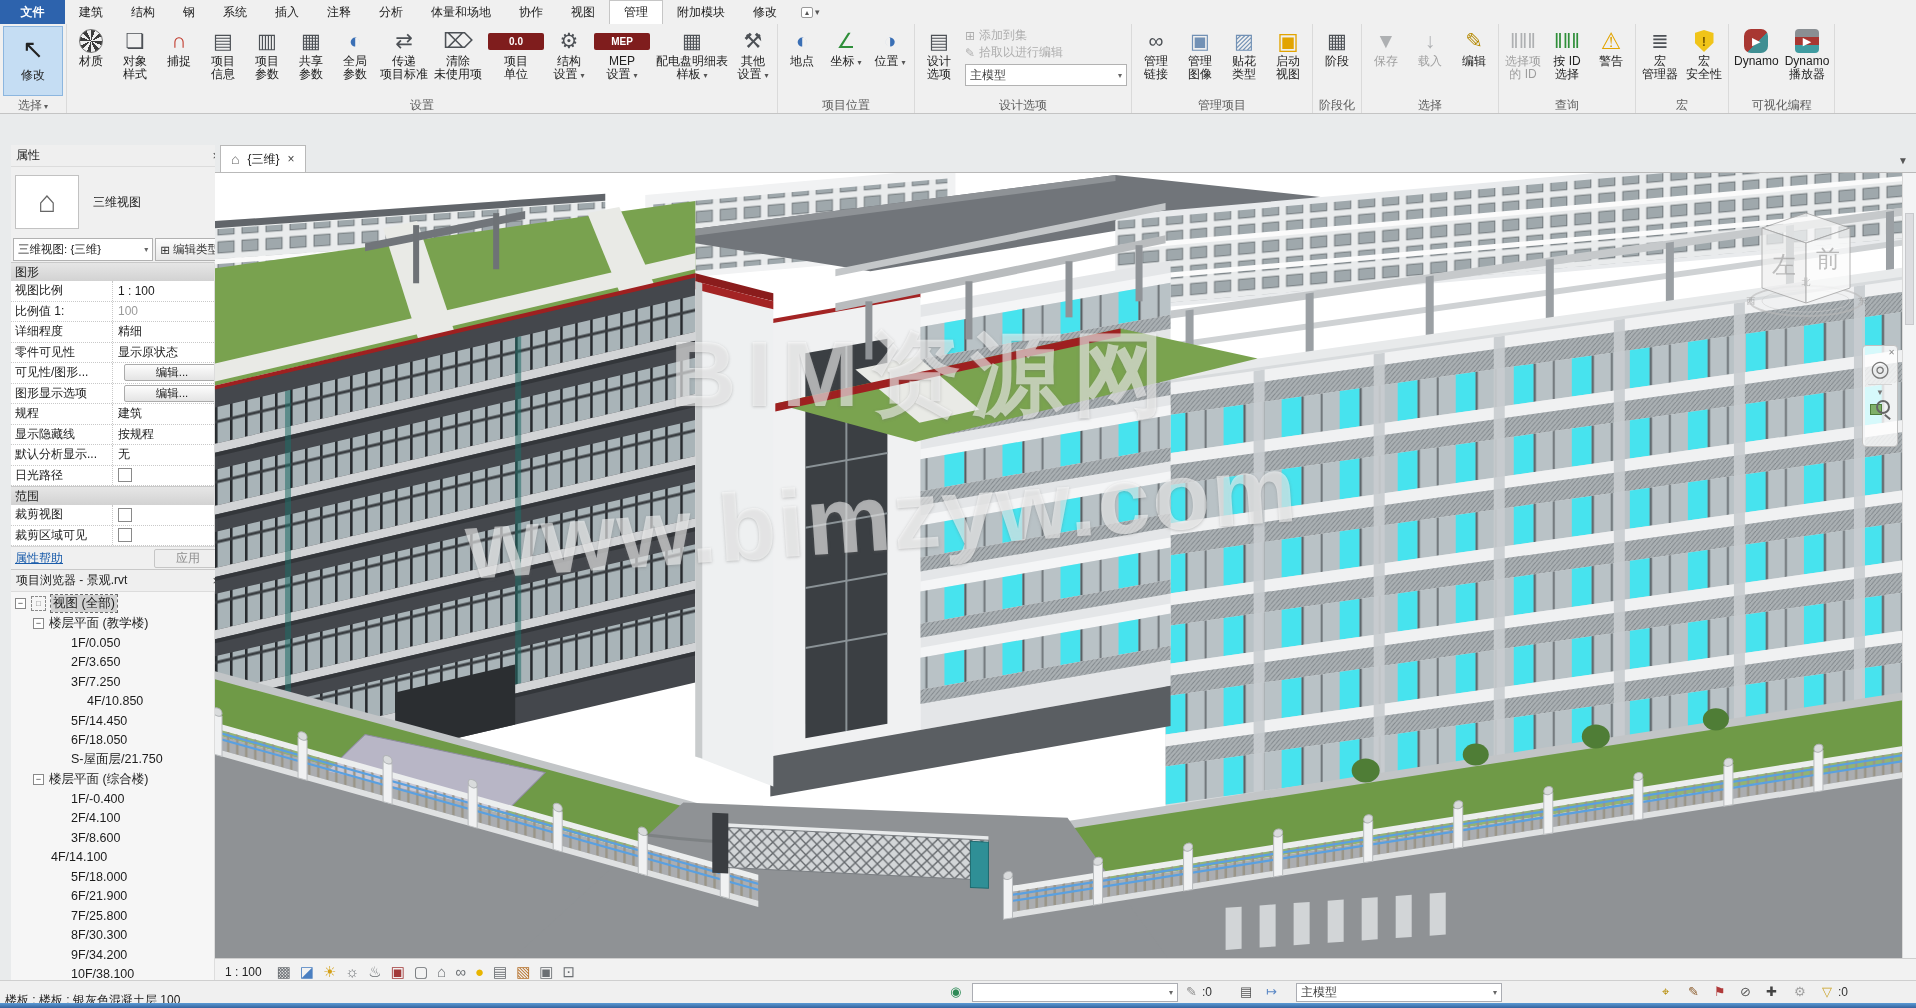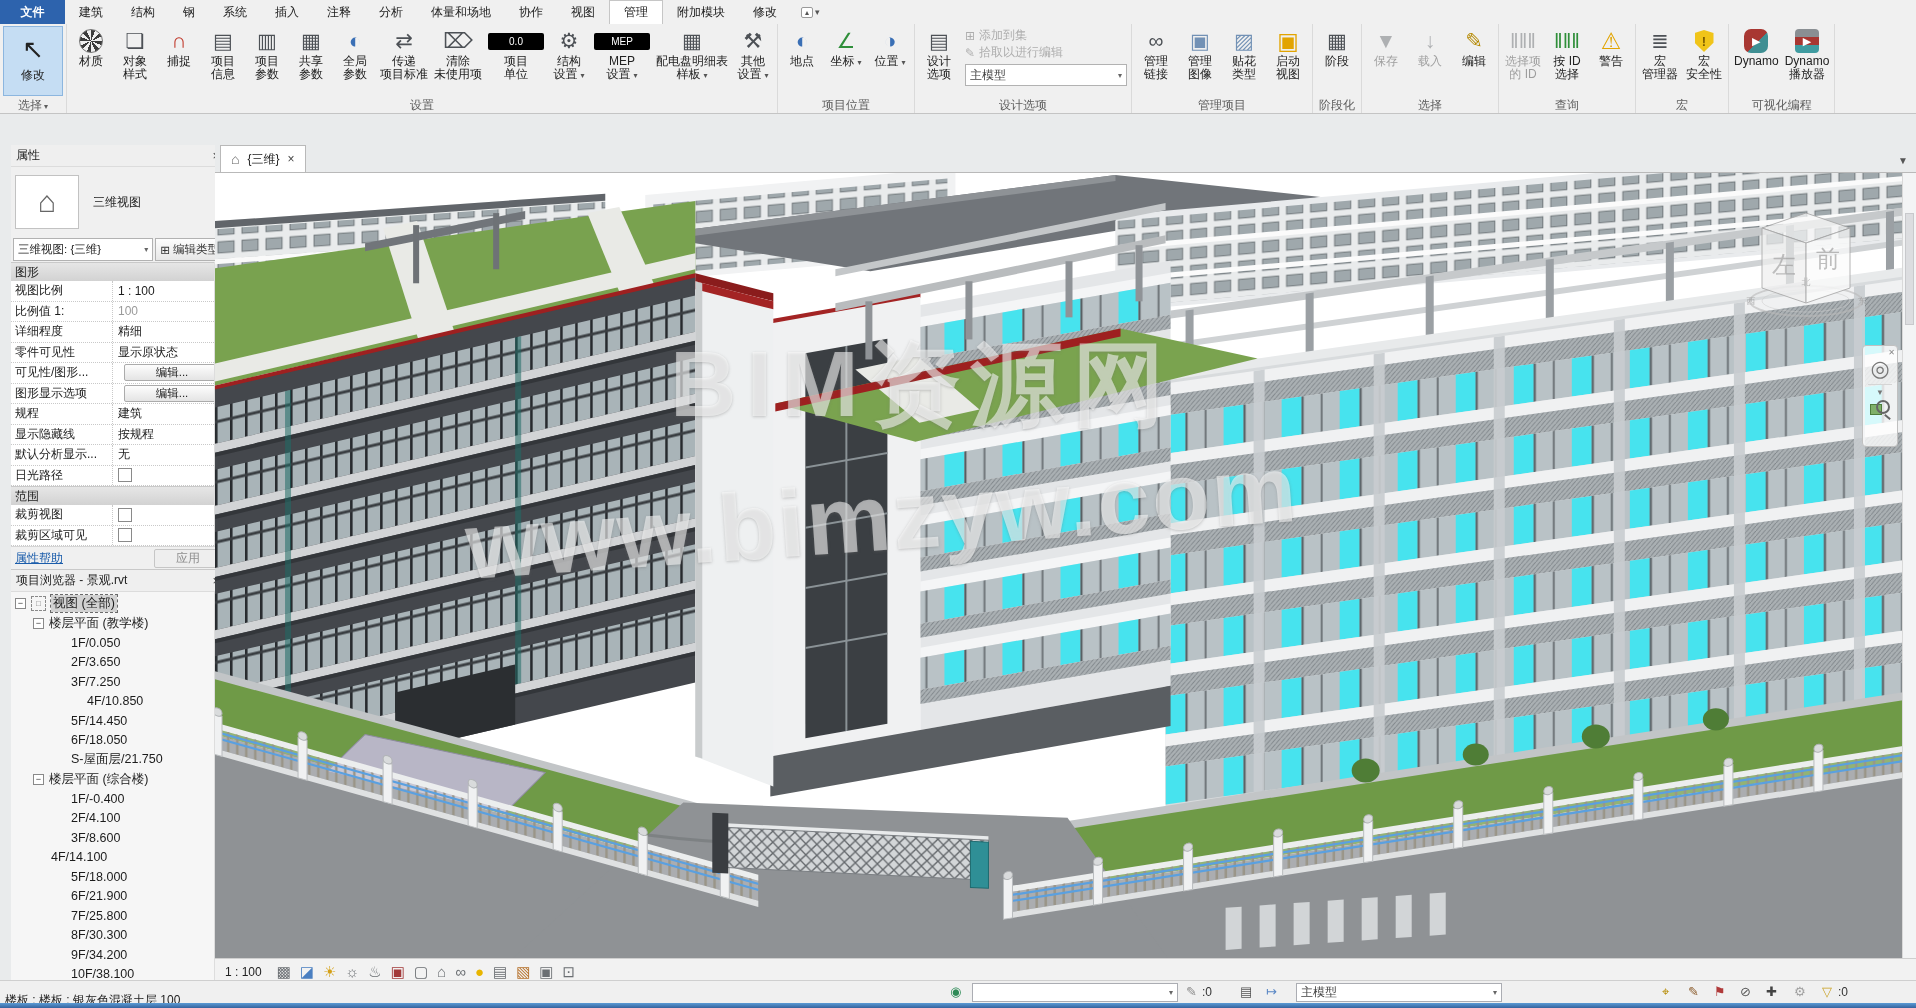--- a/index.html
+++ b/index.html
@@ -25,21 +25,21 @@
                     font-size:21px;color:#4d5156;}
   .rib-lbl{text-align:center;line-height:13px;font-size:12px;color:#222;white-space:nowrap;}
   .rib-lbl .arrow{font-size:8px;color:#555;margin-left:1px;}
   .rib-btn.disabled{opacity:.4;}
   .rib-grplbl{height:16px;text-align:center;color:#5d5d5d;line-height:16px;white-space:nowrap;padding:0 4px;}
   .rib-grplbl .arrow{font-size:8px;}
   .modify-big{background:#c5ddf3;border:1px solid #8cb6df;width:52px;height:66px;justify-content:flex-start;margin:1px;}
   .modify-big .rib-ico{font-size:26px;height:40px;color:#222;}
   .ico-ball{width:22px;height:22px;border-radius:50%;border:1px solid #777;
             background:repeating-conic-gradient(#3c3c3c 0 22deg,#efefef 22deg 45deg);}
-  .ico-units{background:#000000;color:#fff;font-size:10px;font-weight:normal;min-width:26px;height:17px;
+  .ico-units{background:#7f1d1d;color:#fff;font-size:10px;font-weight:bold;min-width:26px;height:17px;
              display:flex;align-items:center;justify-content:center;border-radius:2px;padding:0 15px;}
   .ico-red{color:#c0392b!important}.ico-blue{color:#3a6fb5!important}.ico-green{color:#2f8f3a!important}
   .ico-yellow{color:#e2a400!important;font-size:23px!important}.ico-img{color:#7291b5!important}
   .ico-greenpen{color:#b58900!important}
   .ico-shield{width:19px;height:22px;background:#f0c419;color:#7a5b00;font-weight:bold;font-size:13px;
               display:flex;align-items:center;justify-content:center;
               clip-path:polygon(50% 0,100% 14%,100% 58%,50% 100%,0 58%,0 14%);}
   .ico-dynamo{width:24px;height:24px;border-radius:7px;color:#fff;font-size:11px;
               display:flex;align-items:center;justify-content:center;
               background:linear-gradient(135deg,#a83732 55%,#3f8f93 55%);}
@@ -99,21 +99,21 @@
   #viewtabs{height:27px;background:#e9ebec;display:flex;align-items:flex-end;position:relative;}
   .vtab{height:26px;background:#fff;border:1px solid #b9b9b9;border-bottom:none;display:flex;align-items:center;
         padding:0 10px;margin-left:5px;gap:8px;color:#222;}
   .vtab .h{color:#666;font-size:14px;}
   .vtab .x{color:#444;font-size:12px;cursor:pointer;}
   #tabbar-menu{position:absolute;right:8px;bottom:6px;color:#555;font-size:10px;cursor:pointer;}
   #canvas{flex:1;position:relative;background:#fff;overflow:hidden;border-top:1px solid #b9b9b9;}
   #scene{position:absolute;inset:0;width:100%;height:100%;}
   .wm{position:absolute;color:rgba(255,255,255,0.55);font-weight:bold;white-space:nowrap;pointer-events:none;
       text-shadow:0 1px 3px rgba(110,110,110,0.35);}
-  #wm1{left:455px;top:150px;font-size:92px;letter-spacing:10px;}
+  #wm1{left:455px;top:140px;font-size:92px;letter-spacing:10px;}
   #wm2{left:250px;top:290px;font-size:95px;letter-spacing:2px;transform:rotate(-4deg);}
   #viewcube{position:absolute;right:40px;top:30px;width:130px;height:130px;opacity:.85;}
   #navbar{position:absolute;right:18px;top:172px;width:34px;height:98px;background:rgba(255,255,255,0.78);
           border:1px solid #c0c0c0;border-radius:4px;display:flex;flex-direction:column;align-items:center;padding-top:2px;}
   #navbar .nx{align-self:flex-end;font-size:8px;color:#888;margin-right:2px;cursor:pointer;}
   #navbar .wheel{font-size:22px;color:#777;line-height:24px;cursor:pointer;}
   #navbar .sep{width:24px;border-top:1px solid #d5d5d5;margin:3px 0;}
   #navbar .chv{font-size:8px;color:#777;}
   #navbar .zoomico{width:20px;height:20px;position:relative;cursor:pointer;margin-top:3px;}
   #navbar .zoomico .sq{position:absolute;left:0;top:4px;width:10px;height:9px;background:#7fb069;border:1px solid #4e7d3c;}

